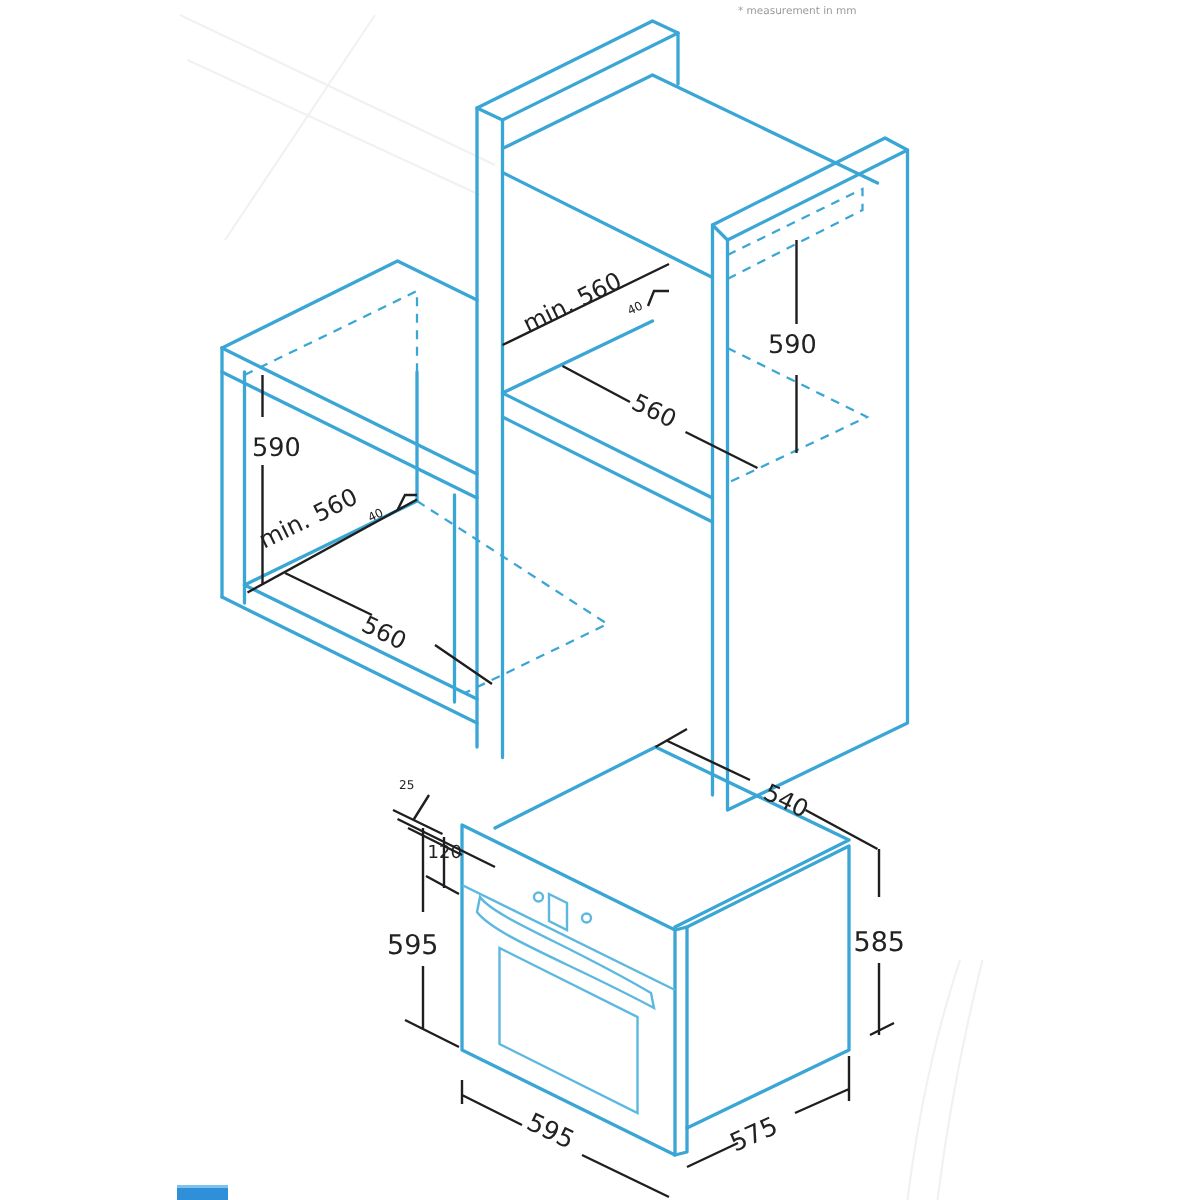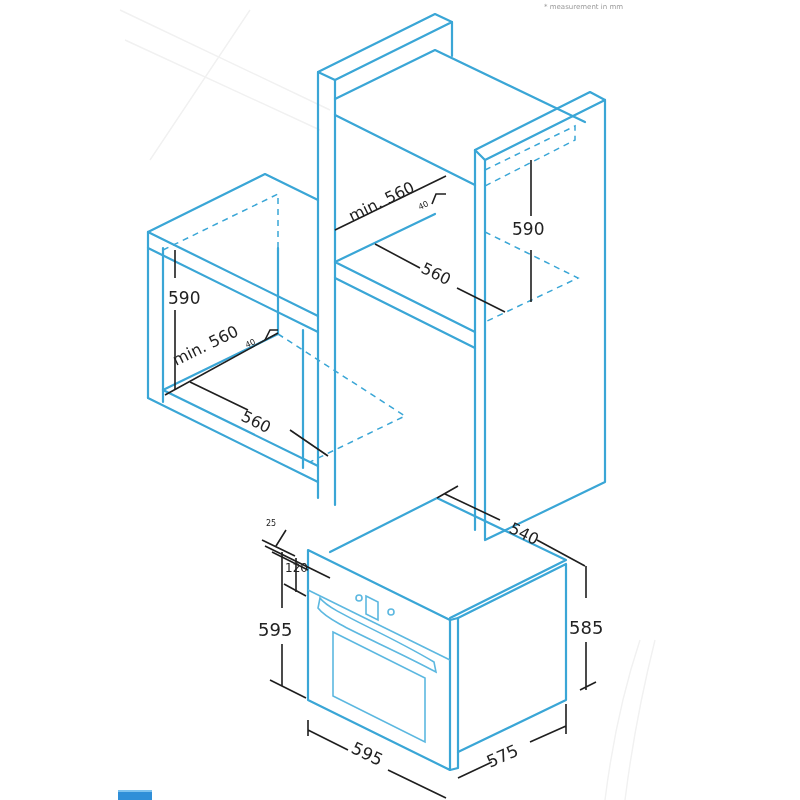--- a/index.html
+++ b/index.html
@@ -4,21 +4,21 @@
 <style>
   html, body { margin: 0; padding: 0; background: #ffffff; }
   body { width: 800px; height: 800px; position: relative; overflow: hidden; font-family: "DejaVu Sans", sans-serif; }
   svg { position: absolute; left: 0; top: 0; }
   .b { stroke: #3aa6d6; stroke-width: 2.2; fill: none; stroke-linejoin: round; stroke-linecap: round; }
   .b2 { stroke: #5db8e0; stroke-width: 1.6; fill: none; }
   .d { stroke: #3aa6d6; stroke-width: 1.5; fill: none; stroke-dasharray: 6 5; }
   .k { stroke: #1f1f1f; stroke-width: 1.6; fill: none; }
   .t { fill: #222; font-family: "DejaVu Sans", sans-serif; }
   .ghost { stroke: #f1f1f1; stroke-width: 1.4; fill: none; }
-  .note { position: absolute; left: 544px; top: 3px; font-size: 7px; color: #9a9a9a; font-family: "DejaVu Sans", sans-serif; }
+  .note { position: absolute; left: 492px; top: 3px; font-size: 7px; color: #9a9a9a; font-family: "DejaVu Sans", sans-serif; }
   .tab { position: absolute; left: 118px; top: 790px; width: 34px; height: 10px; background: #2f8fd8; border-top: 2px solid #7cc2ef; }
 </style>
 </head>
 <body>
 
 <div class="note">* measurement in mm</div>
 
 <svg width="800" height="800" viewBox="0 0 800 800">
 
   <g>

